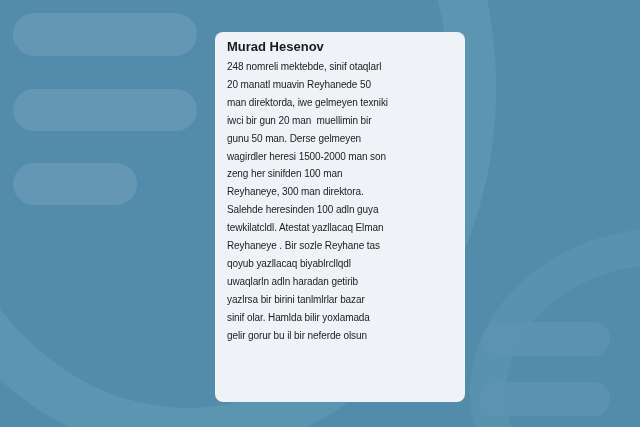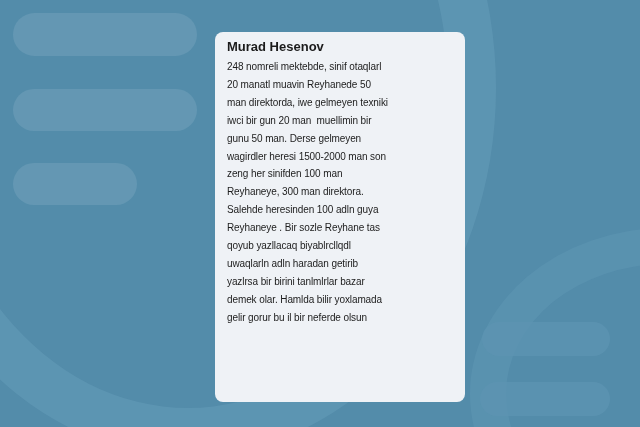--- a/index.html
+++ b/index.html
@@ -88,20 +88,21 @@
   <div class="body-text">
     <span class="line">248 nomreli mektebde, sinif otaqlarl</span>
     <span class="line">20 manatl muavin Reyhanede 50</span>
     <span class="line">man direktorda, iwe gelmeyen texniki</span>
     <span class="line">iwci bir gun 20 man  muellimin bir</span>
     <span class="line">gunu 50 man. Derse gelmeyen</span>
     <span class="line">wagirdler heresi 1500-2000 man son</span>
     <span class="line">zeng her sinifden 100 man</span>
     <span class="line">Reyhaneye, 300 man direktora.</span>
     <span class="line">Salehde heresinden 100 adln guya</span>
+    <span class="line">tewkilatcldl. Atestat yazllacaq Elman</span>
     <span class="line">Reyhaneye . Bir sozle Reyhane tas</span>
     <span class="line">qoyub yazllacaq biyablrcllqdl</span>
     <span class="line">uwaqlarln adln haradan getirib</span>
     <span class="line">yazlrsa bir birini tanlmlrlar bazar</span>
-    <span class="line">demek olar. Hamlda bilir yoxlamada</span>
+    <span class="line">sinif olar. Hamlda bilir yoxlamada</span>
     <span class="line">gelir gorur bu il bir neferde olsun</span>
   </div>
 </div>
 
 </body></html>

